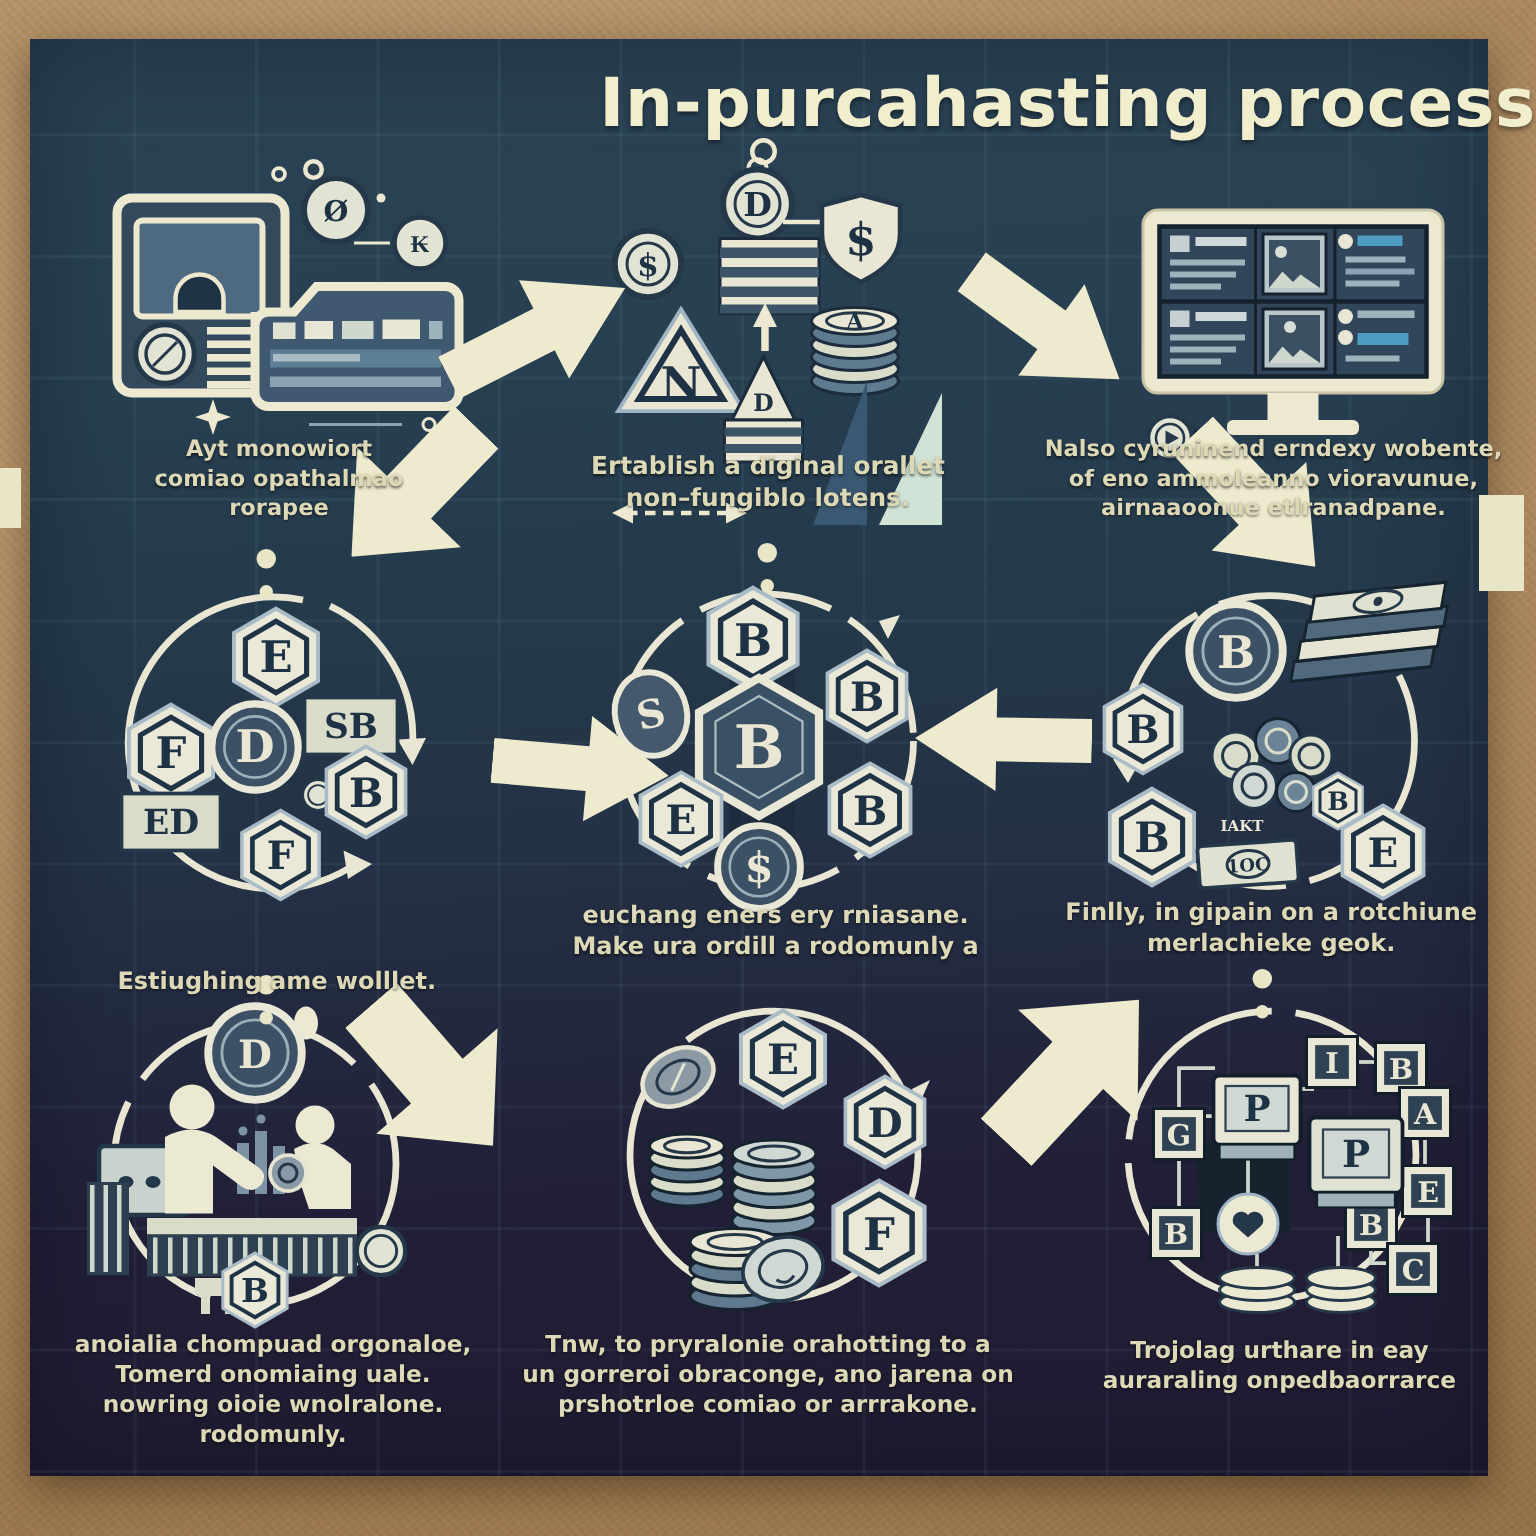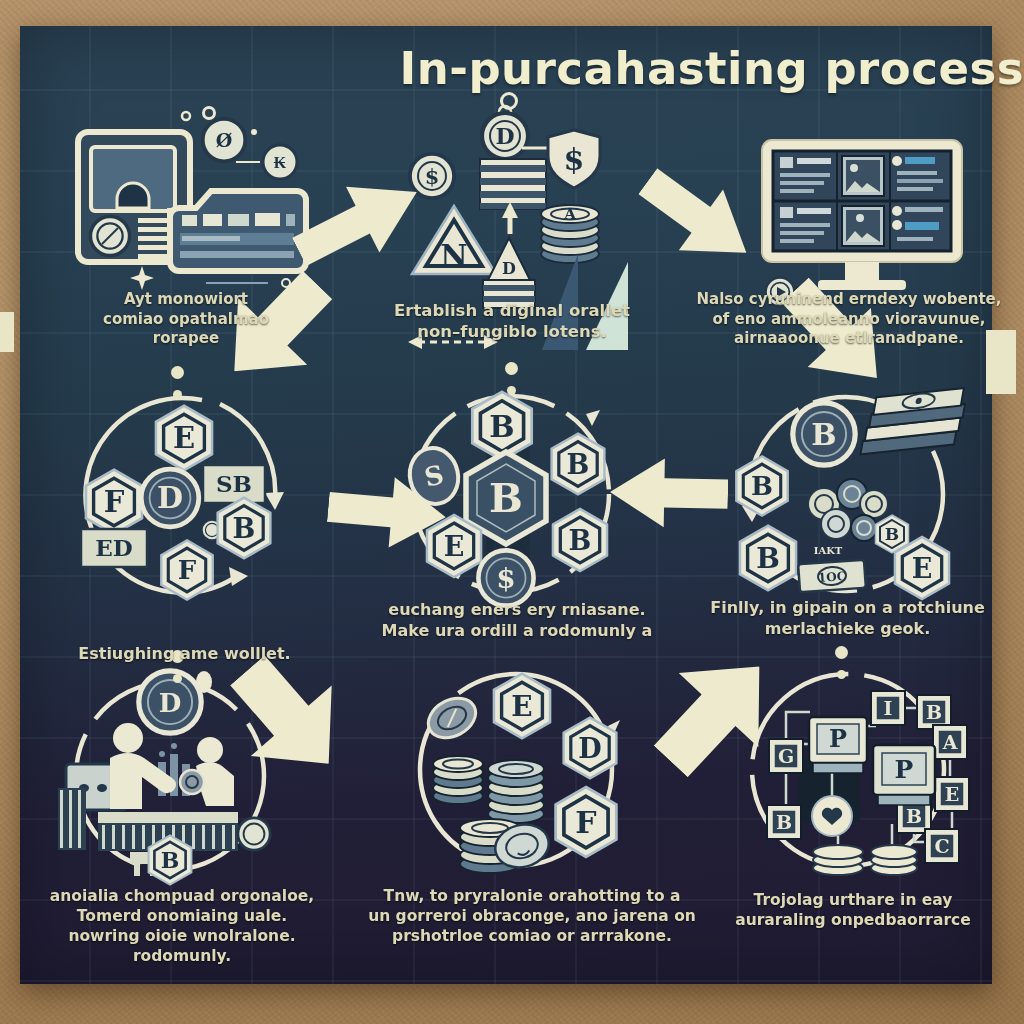--- a/index.html
+++ b/index.html
@@ -612,21 +612,21 @@
     <ellipse cy="-6" rx="23" ry="7" fill="#ece9d2" stroke="#24384a" stroke-width="2"></ellipse>
   </g>
 </svg>
 
 <div class="caption" style="left:32px;top:886px;width:300px;font-size:15.5px;">
   <div>anoialia chompuad orgonaloe,</div>
   <div>Tomerd onomiaing uale.</div>
   <div>nowring oioie wnolralone.</div>
   <div>rodomunly.</div>
 </div>
-<div class="caption" style="left:364px;top:886px;width:336px;font-size:15.5px;">
+<div class="caption" style="left:344px;top:886px;width:336px;font-size:15.5px;">
   <div>Tnw, to pryralonie orahotting to a</div>
   <div>un gorreroi obraconge, ano jarena on</div>
   <div>prshotrloe comiao or arrrakone.</div>
 </div>
 <div class="caption" style="left:700px;top:890px;width:306px;font-size:15.5px;">
   <div>Trojolag urthare in eay</div>
   <div>auraraling onpedbaorrarce</div>
 </div>
 
 </body></html>

